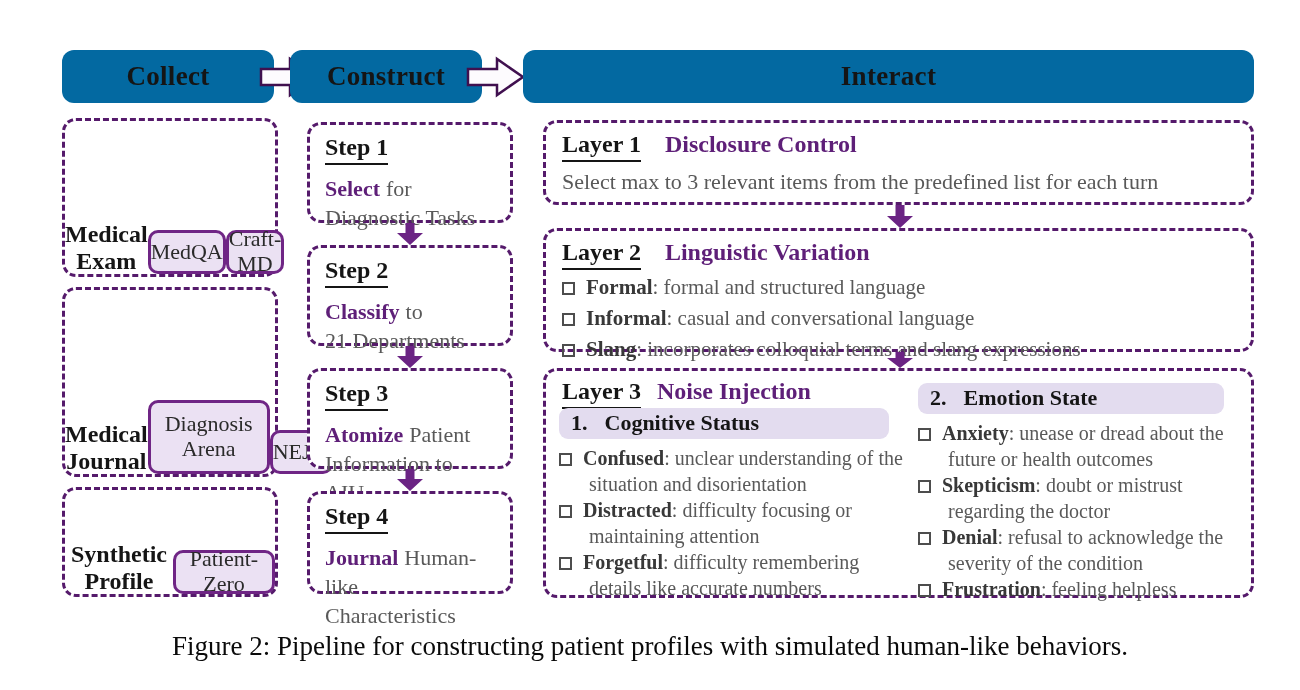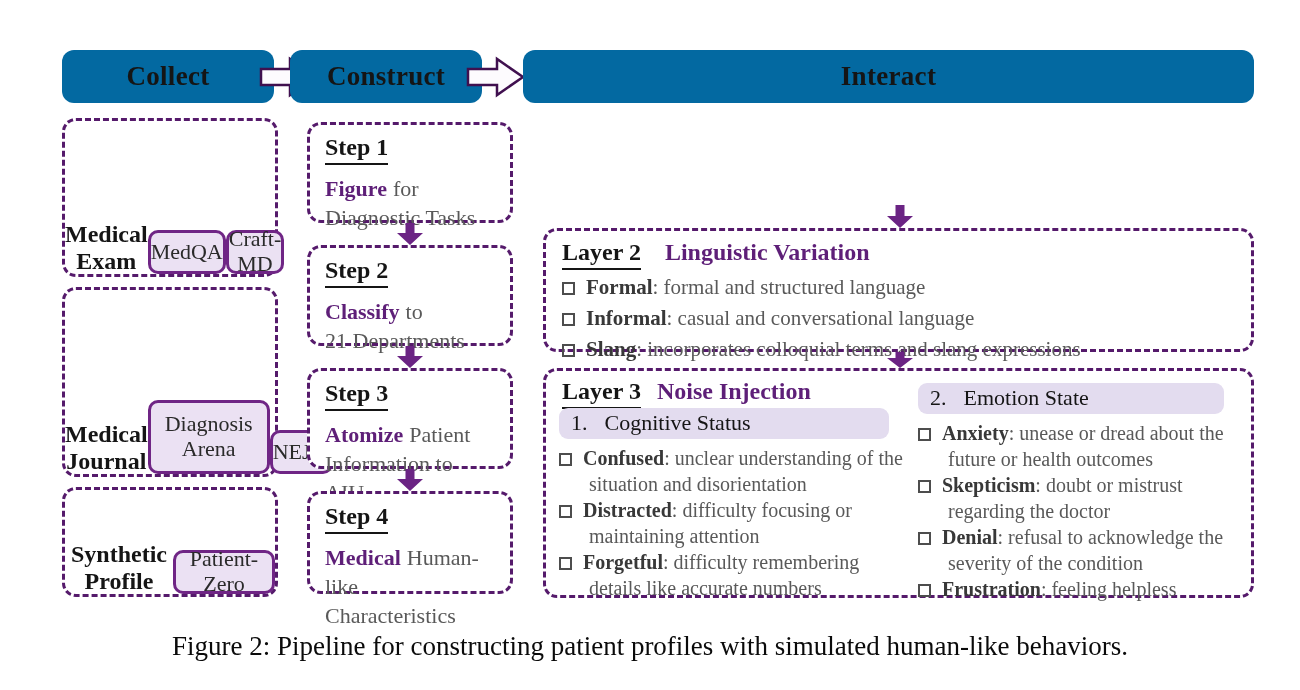--- a/index.html
+++ b/index.html
@@ -33,21 +33,21 @@
   .layer-box { padding:8px 16px; }
   .layer-head { display:flex; align-items:baseline; gap:24px; }
   .layer-title { color:#5e1f78; font-weight:700; font-size:24px; line-height:1.15; white-space:nowrap; }
   .layer-body { color:#595959; font-size:22px; margin-top:7px; }
 
   .cb-item { color:#595959; font-size:20px; line-height:1.3; padding-left:30px; text-indent:-30px; }
   .l2 .cb-item { font-size:21px; margin-top:4px; }
   .cb { display:inline-block; width:13px; height:13px; border:2.5px solid #4d4d4d; margin-right:11px; vertical-align:-1px; }
   .term { color:#383838; font-weight:700; }
 
-  .hl-bar { background:#e3dcef; border-radius:9px; font-weight:400; font-size:22px; color:#151515;
+  .hl-bar { background:#e3dcef; border-radius:9px; font-weight:700; font-size:22px; color:#151515;
             padding:2px 4px 3px 12px; line-height:1.2; white-space:nowrap; }
   .hl-num { display:inline-block; margin-right:17px; }
 
   .arrow-icon svg { display:block; }
 
   .caption { width:1300px; text-align:center; font-size:27px; color:#0a0a0a; }
 </style>
 </head>
 <body>
 
@@ -83,21 +83,21 @@
     <div class="pill" style="width:158px; height:44px; margin-top:10px;">NEJM</div>
   </div>
 
   <div class="abs dashed-box group" style="left:62px; top:487px; width:216px; height:110px;">
     <div class="group-title">Synthetic Profile</div>
     <div class="pill" style="width:158px; height:44px; margin-top:7px;font-family:Liberation Serif, serif;">Patient-Zero</div>
   </div>
 
   <div class="abs dashed-box step-box" style="left:307px; top:122px; width:206px; height:101px;">
     <span class="step-label">Step 1</span>
-    <div class="step-body"><span class="kw">Figure</span><span class="pre">for
+    <div class="step-body"><span class="kw">Select</span><span class="pre">for
 Diagnostic Tasks</span></div>
   </div>
 
   <div class="abs arrow-icon" style="left:397px; top:223px;">
     <svg width="26" height="22" viewBox="0 0 26 22" preserveAspectRatio="none">
       <polygon points="8.5,0 17.5,0 17.5,10 26,10 13,22 0,10 8.5,10" fill="#6b2484"></polygon>
     </svg>
   </div>
 
   <div class="abs dashed-box step-box" style="left:307px; top:245px; width:206px; height:101px;">
@@ -119,24 +119,31 @@
   </div>
 
   <div class="abs arrow-icon" style="left:397px; top:469px;">
     <svg width="26" height="22" viewBox="0 0 26 22" preserveAspectRatio="none">
       <polygon points="8.5,0 17.5,0 17.5,10 26,10 13,22 0,10 8.5,10" fill="#6b2484"></polygon>
     </svg>
   </div>
 
   <div class="abs dashed-box step-box" style="left:307px; top:491px; width:206px; height:103px;">
     <span class="step-label">Step 4</span>
-    <div class="step-body"><span class="kw">Medical</span><span class="pre">Human-like
+    <div class="step-body"><span class="kw">Journal</span><span class="pre">Human-like
 Characteristics</span></div>
   </div>
 
+  <div class="abs dashed-box layer-box" style="left:543px; top:120px; width:711px; height:85px;">
+    <div class="layer-head">
+      <span class="layer-label">Layer 1</span>
+      <span class="layer-title">Disclosure Control</span>
+    </div>
+    <div class="layer-body">Select max to 3 relevant items from the predefined list for each turn</div>
+  </div>
 
   <div class="abs arrow-icon" style="left:887px; top:205px;">
     <svg width="26" height="23" viewBox="0 0 26 23" preserveAspectRatio="none">
       <polygon points="8.5,0 17.5,0 17.5,11 26,11 13,23 0,11 8.5,11" fill="#6b2484"></polygon>
     </svg>
   </div>
 
   <div class="abs dashed-box layer-box l2" style="left:543px; top:228px; width:711px; height:124px;">
     <div class="layer-head">
       <span class="layer-label">Layer 2</span>

